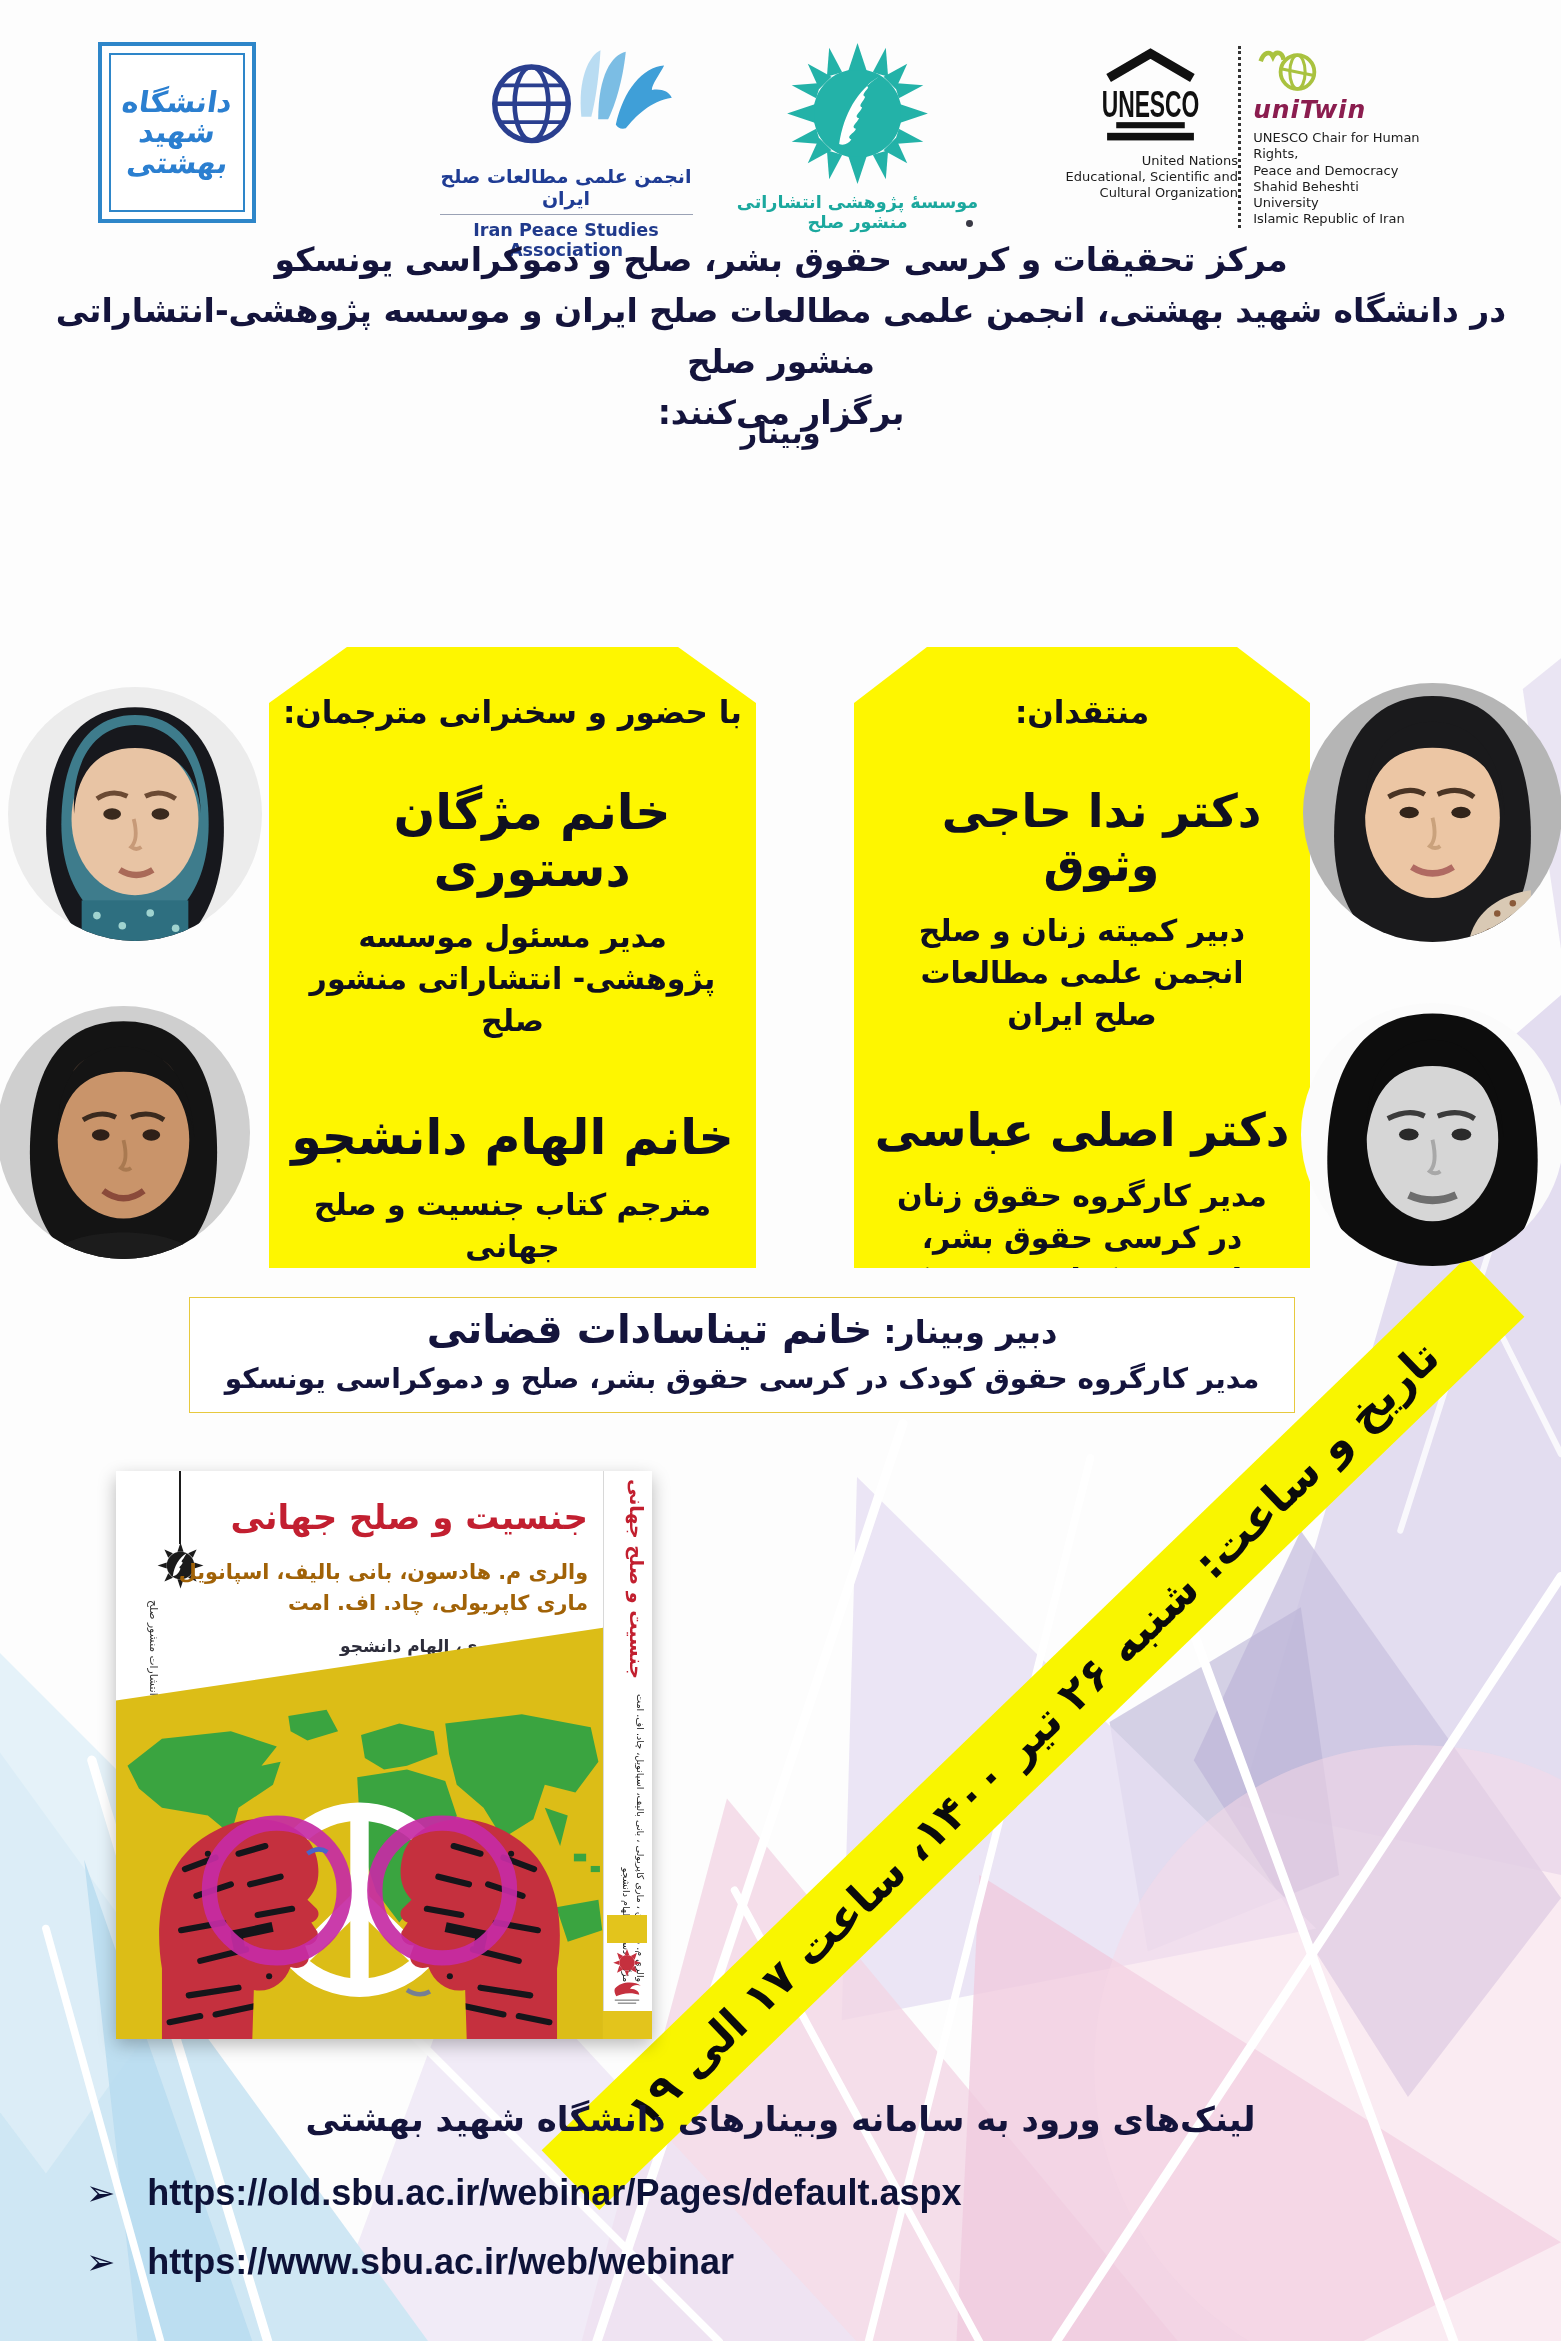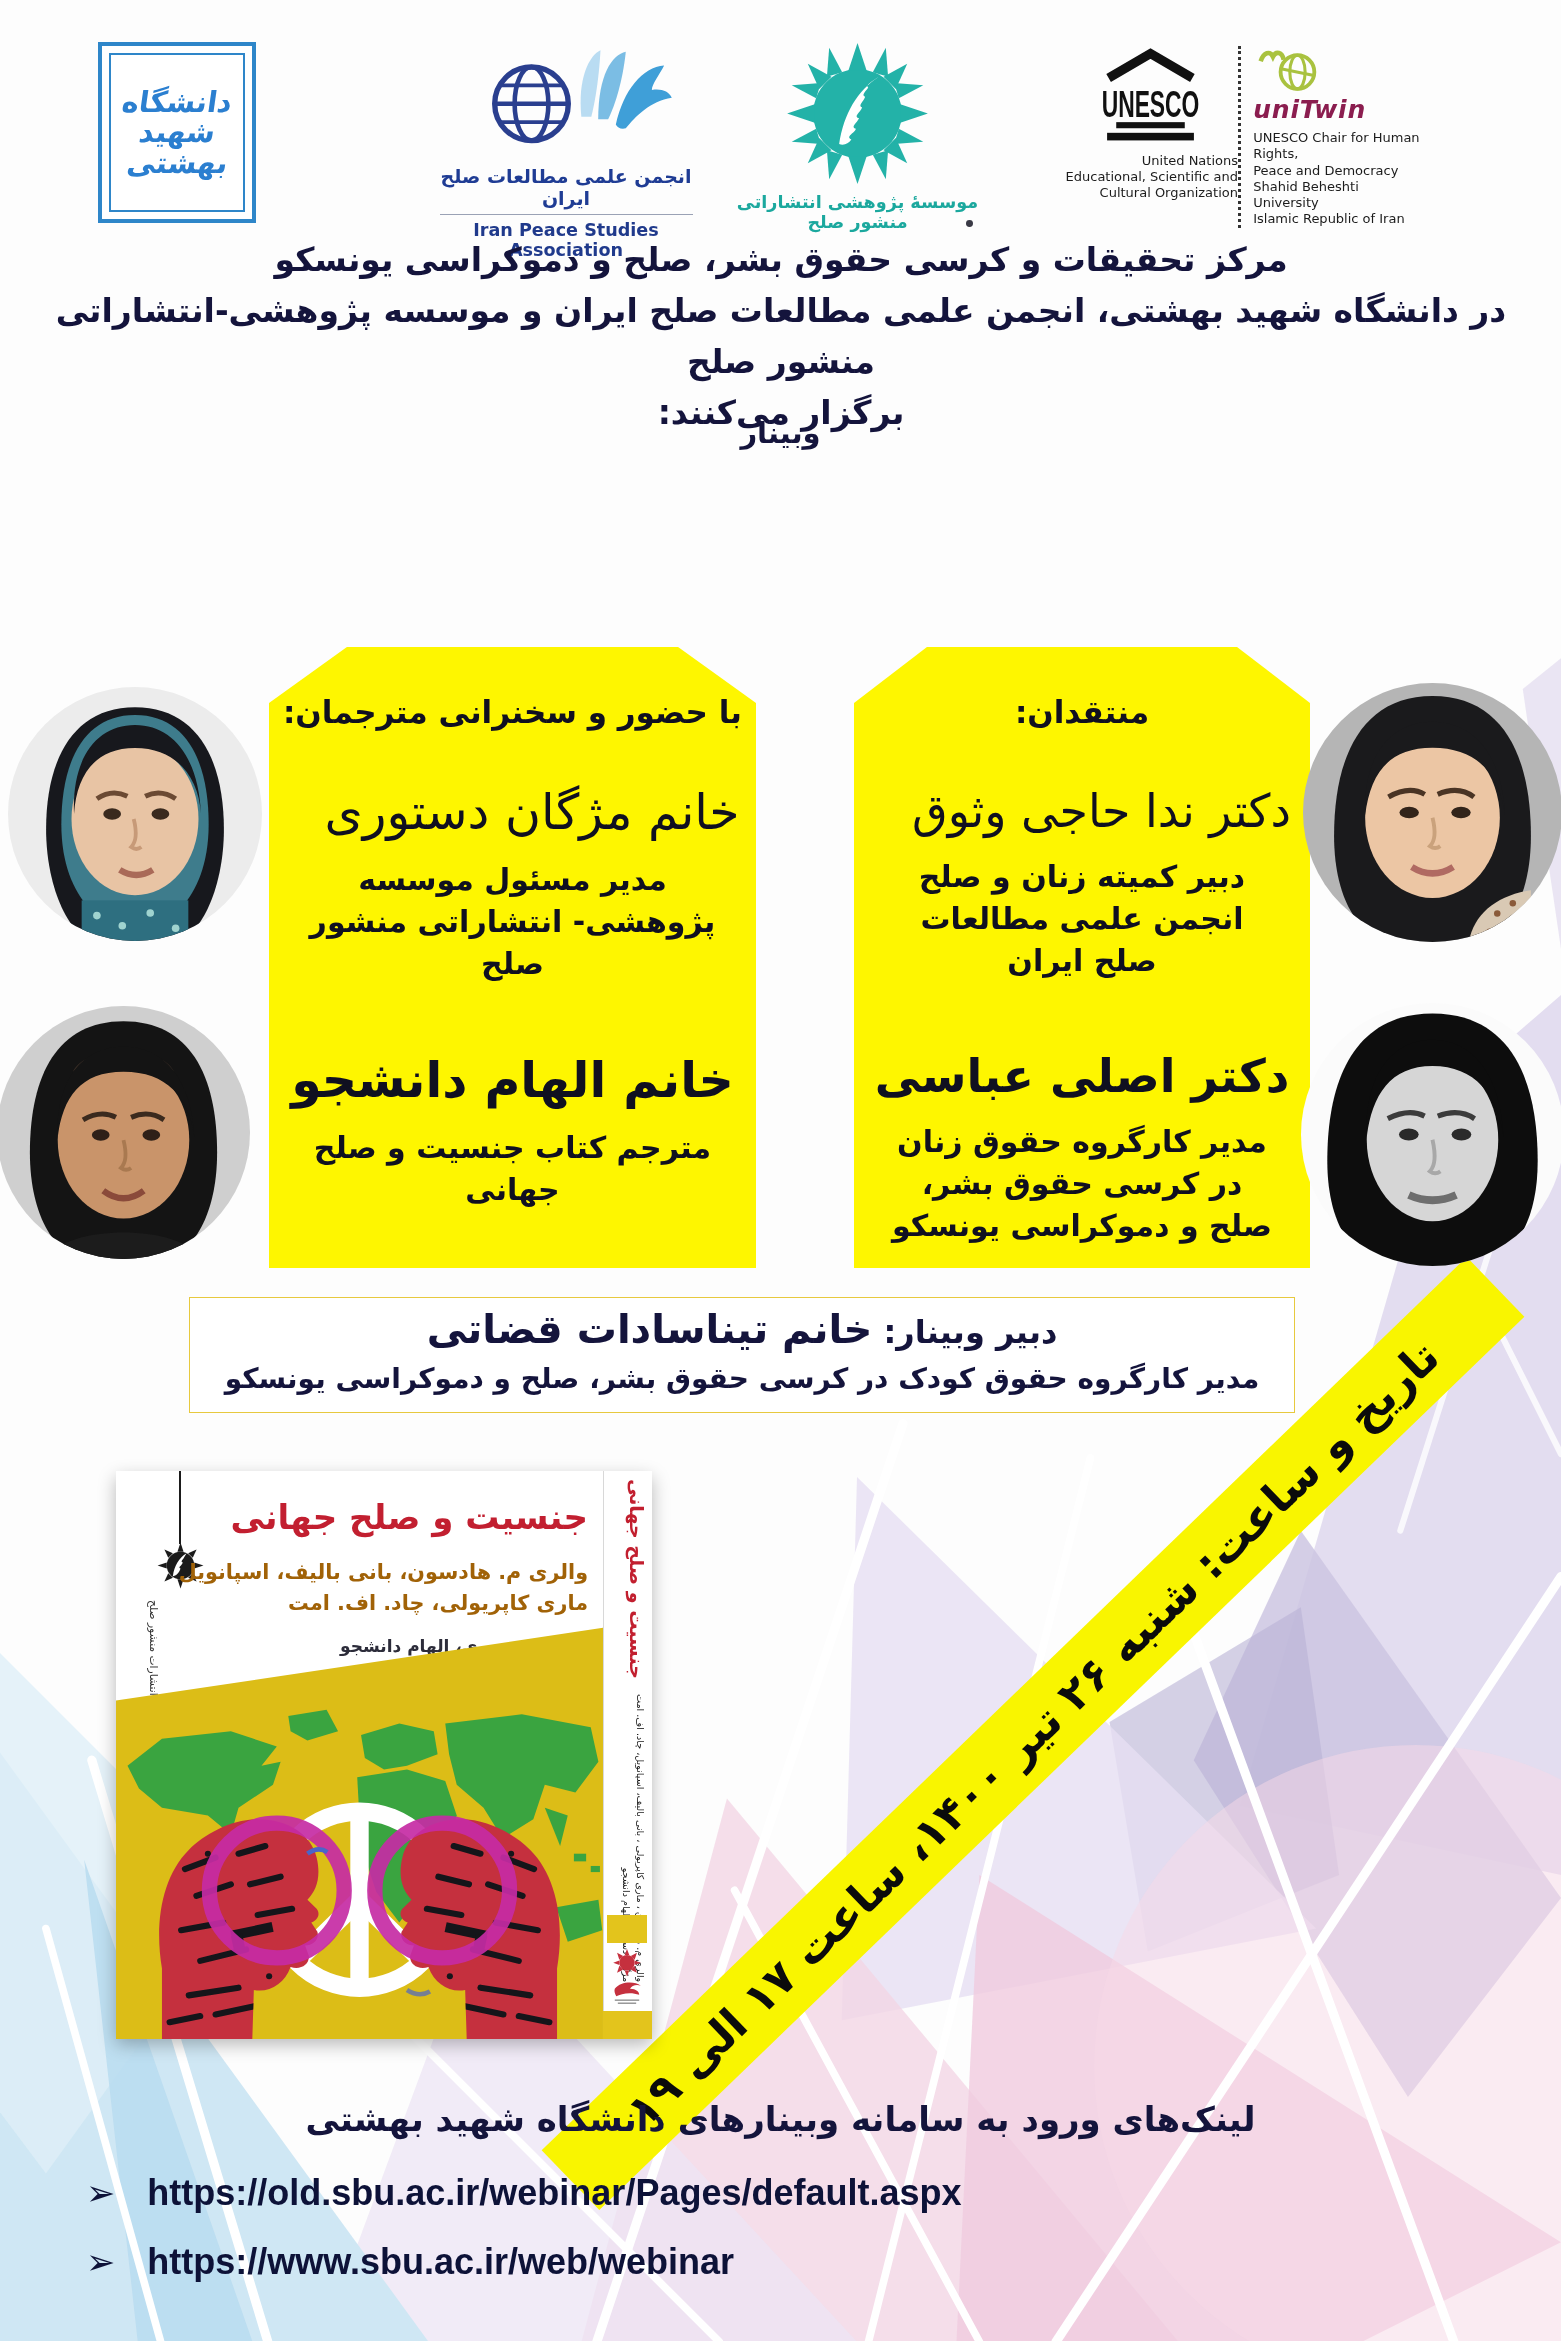--- a/index.html
+++ b/index.html
@@ -31,21 +31,21 @@
   .kicker{left:0;top:416px;width:1561px;text-align:center;font-weight:bold;font-size:29px;color:#14143c;}
   .event-title{left:0;top:453px;width:1561px;text-align:center;font-weight:bold;font-size:69px;color:#101036;
                text-shadow:3.1px 3.8px 3.1px rgba(20,20,50,.40);}
   .speck{left:966px;top:220px;width:6.9px;height:6.9px;border-radius:50%;background:#3a3a46;}
   
   .panel{background:#fef600;clip-path:polygon(16% 0,84% 0,100% 9%,100% 100%,0 100%,0 9%);
          text-align:center;color:#101020;}
   .panel-left{left:269px;top:647px;width:487px;height:621px;}
   .panel-right{left:854px;top:647px;width:456px;height:621px;}
   .panel-heading{font-weight:bold;font-size:31px;padding-top:47px;}
-  .panel-name{font-weight:normal;font-size:49px;margin-top:54px;padding-left:39px;}
+  .panel-name{font-weight:bold;font-size:49px;margin-top:54px;padding-left:39px;}
   .panel-name2{font-weight:bold;font-size:49px;margin-top:67px;}
   .panel-role{font-weight:bold;font-size:30px;line-height:1.4;margin:18px auto 0;width:86%;}
   
   .photo{border-radius:50%;overflow:hidden;}
   .photo svg{display:block;width:100%;height:100%;}
   
   .moderator{left:189px;top:1297px;width:1106px;height:116px;background:#fff;border:1.5px solid #e7c93e;
              text-align:center;color:#14143c;padding-top:7.7px;}
   .mod-line1{font-size:32px;font-weight:bold;}
   .mod-name{font-size:40px;font-weight:bold;}

